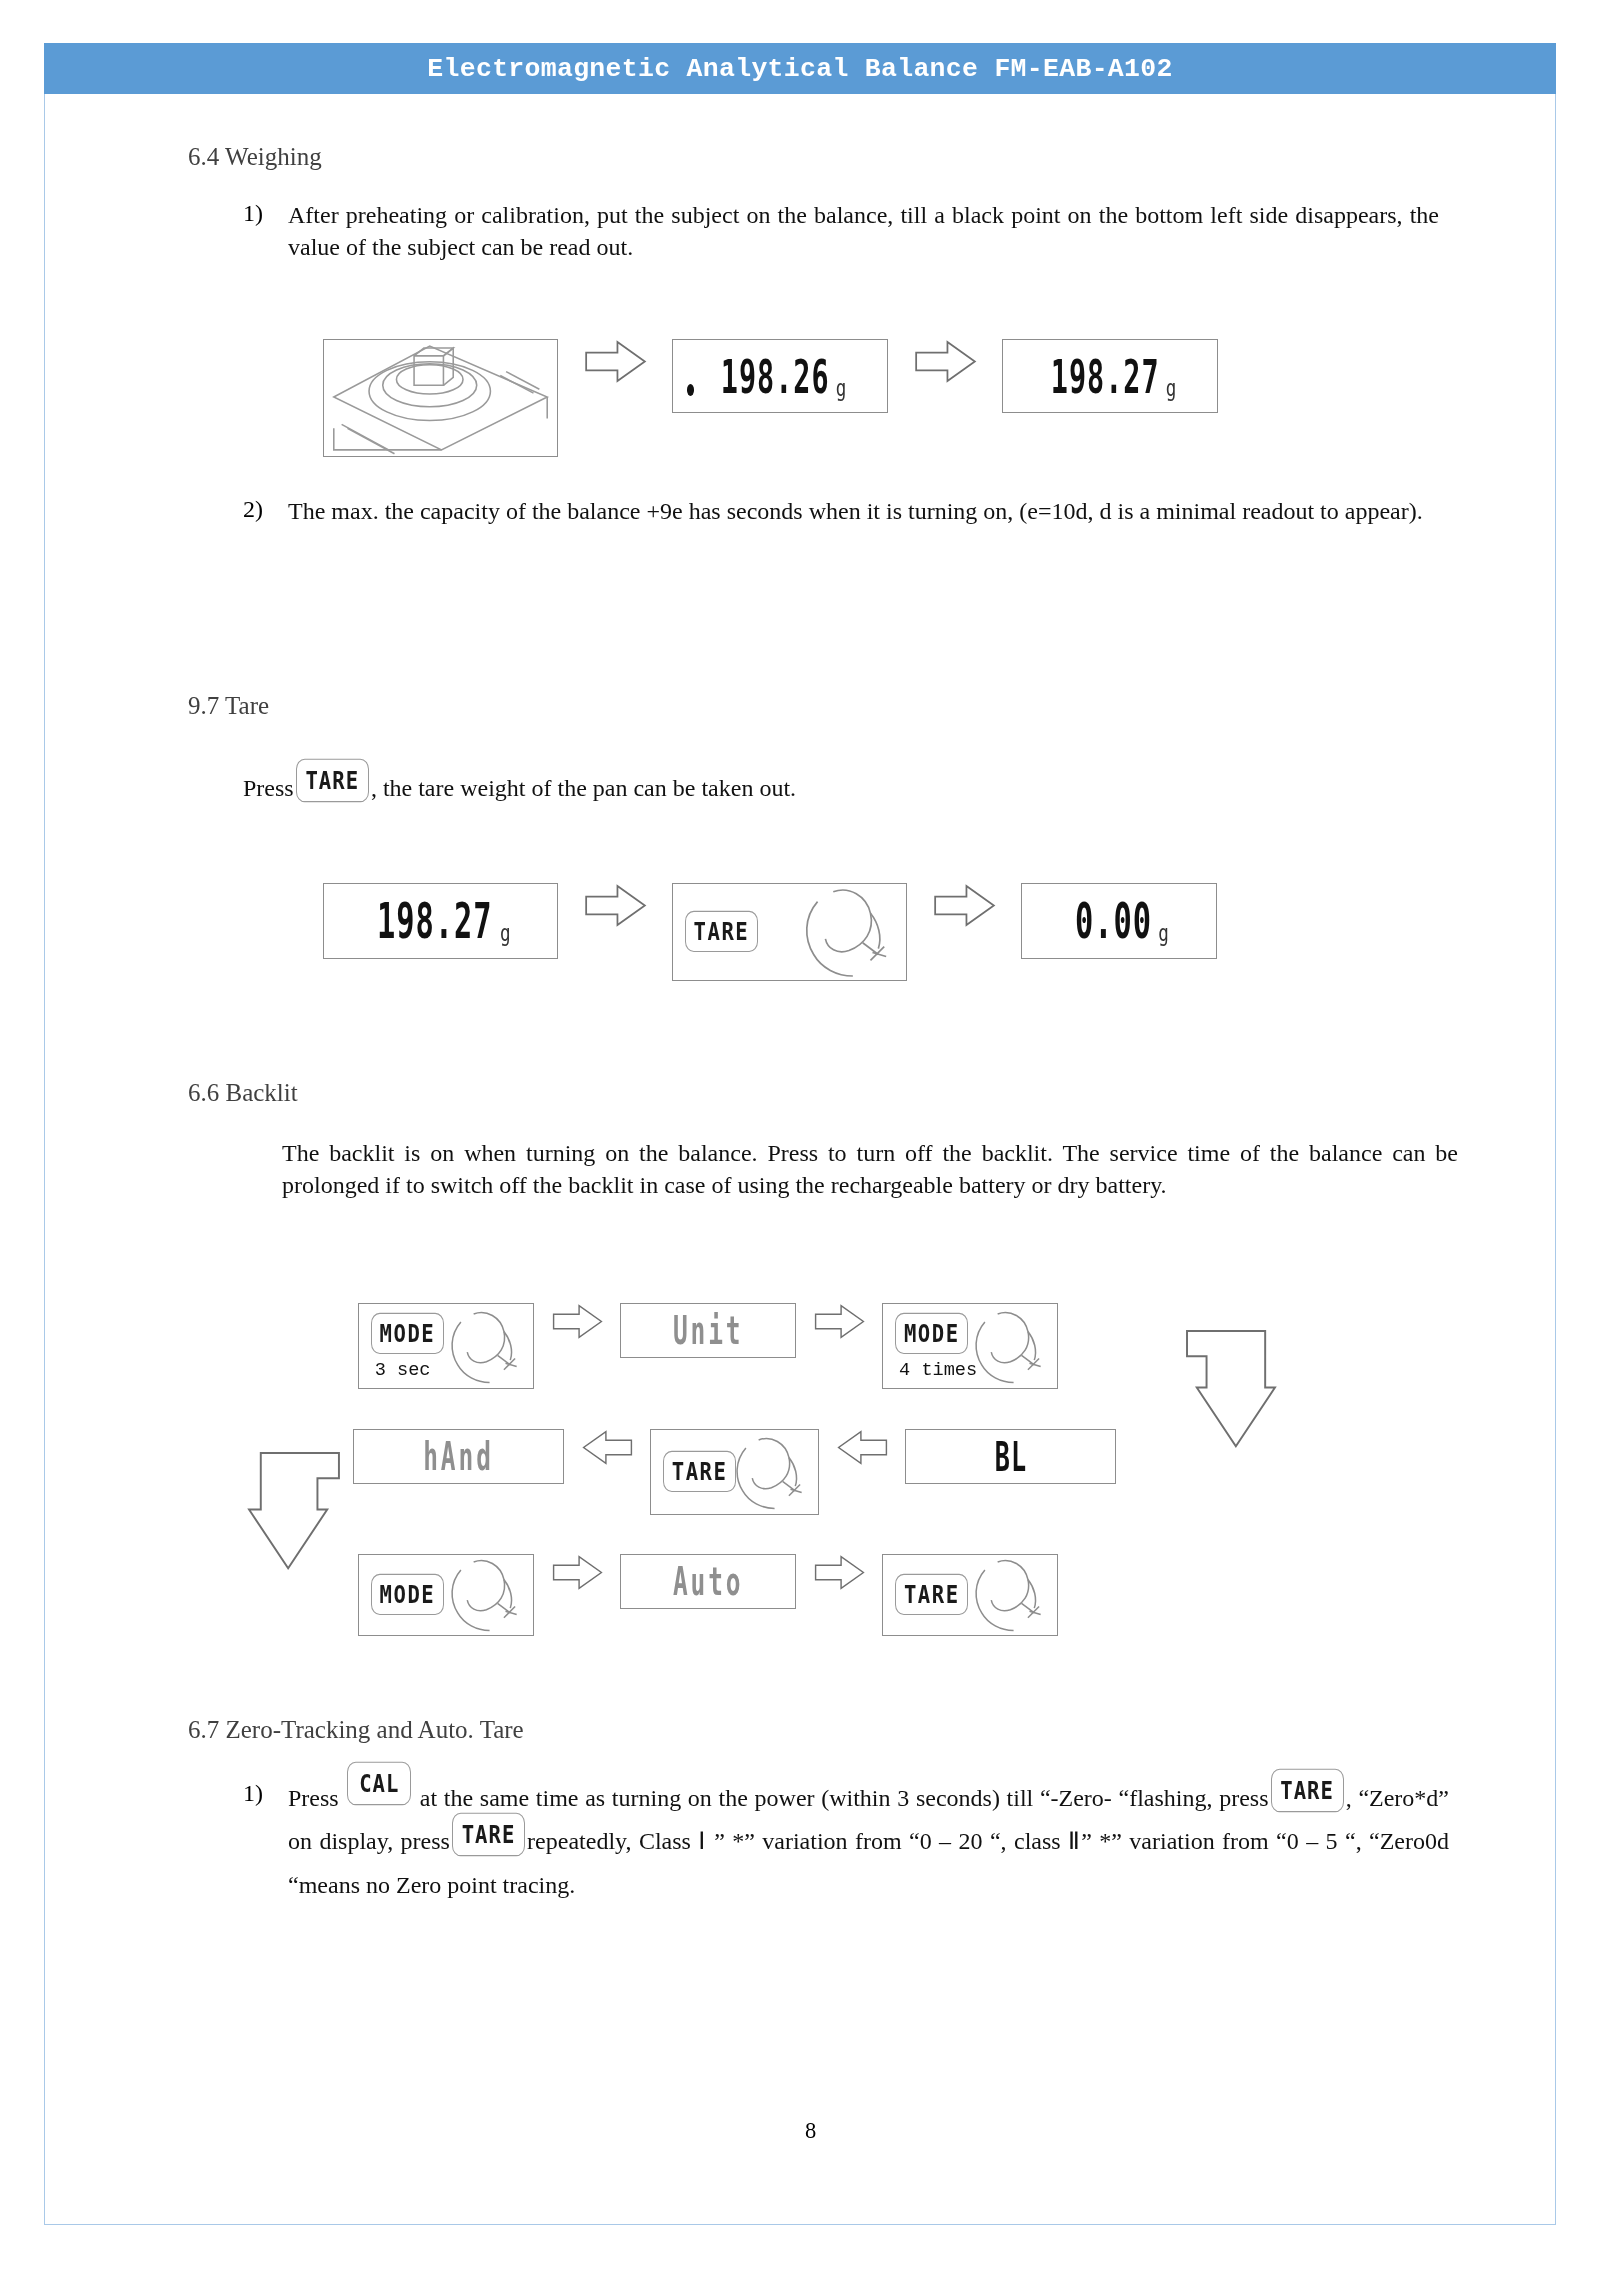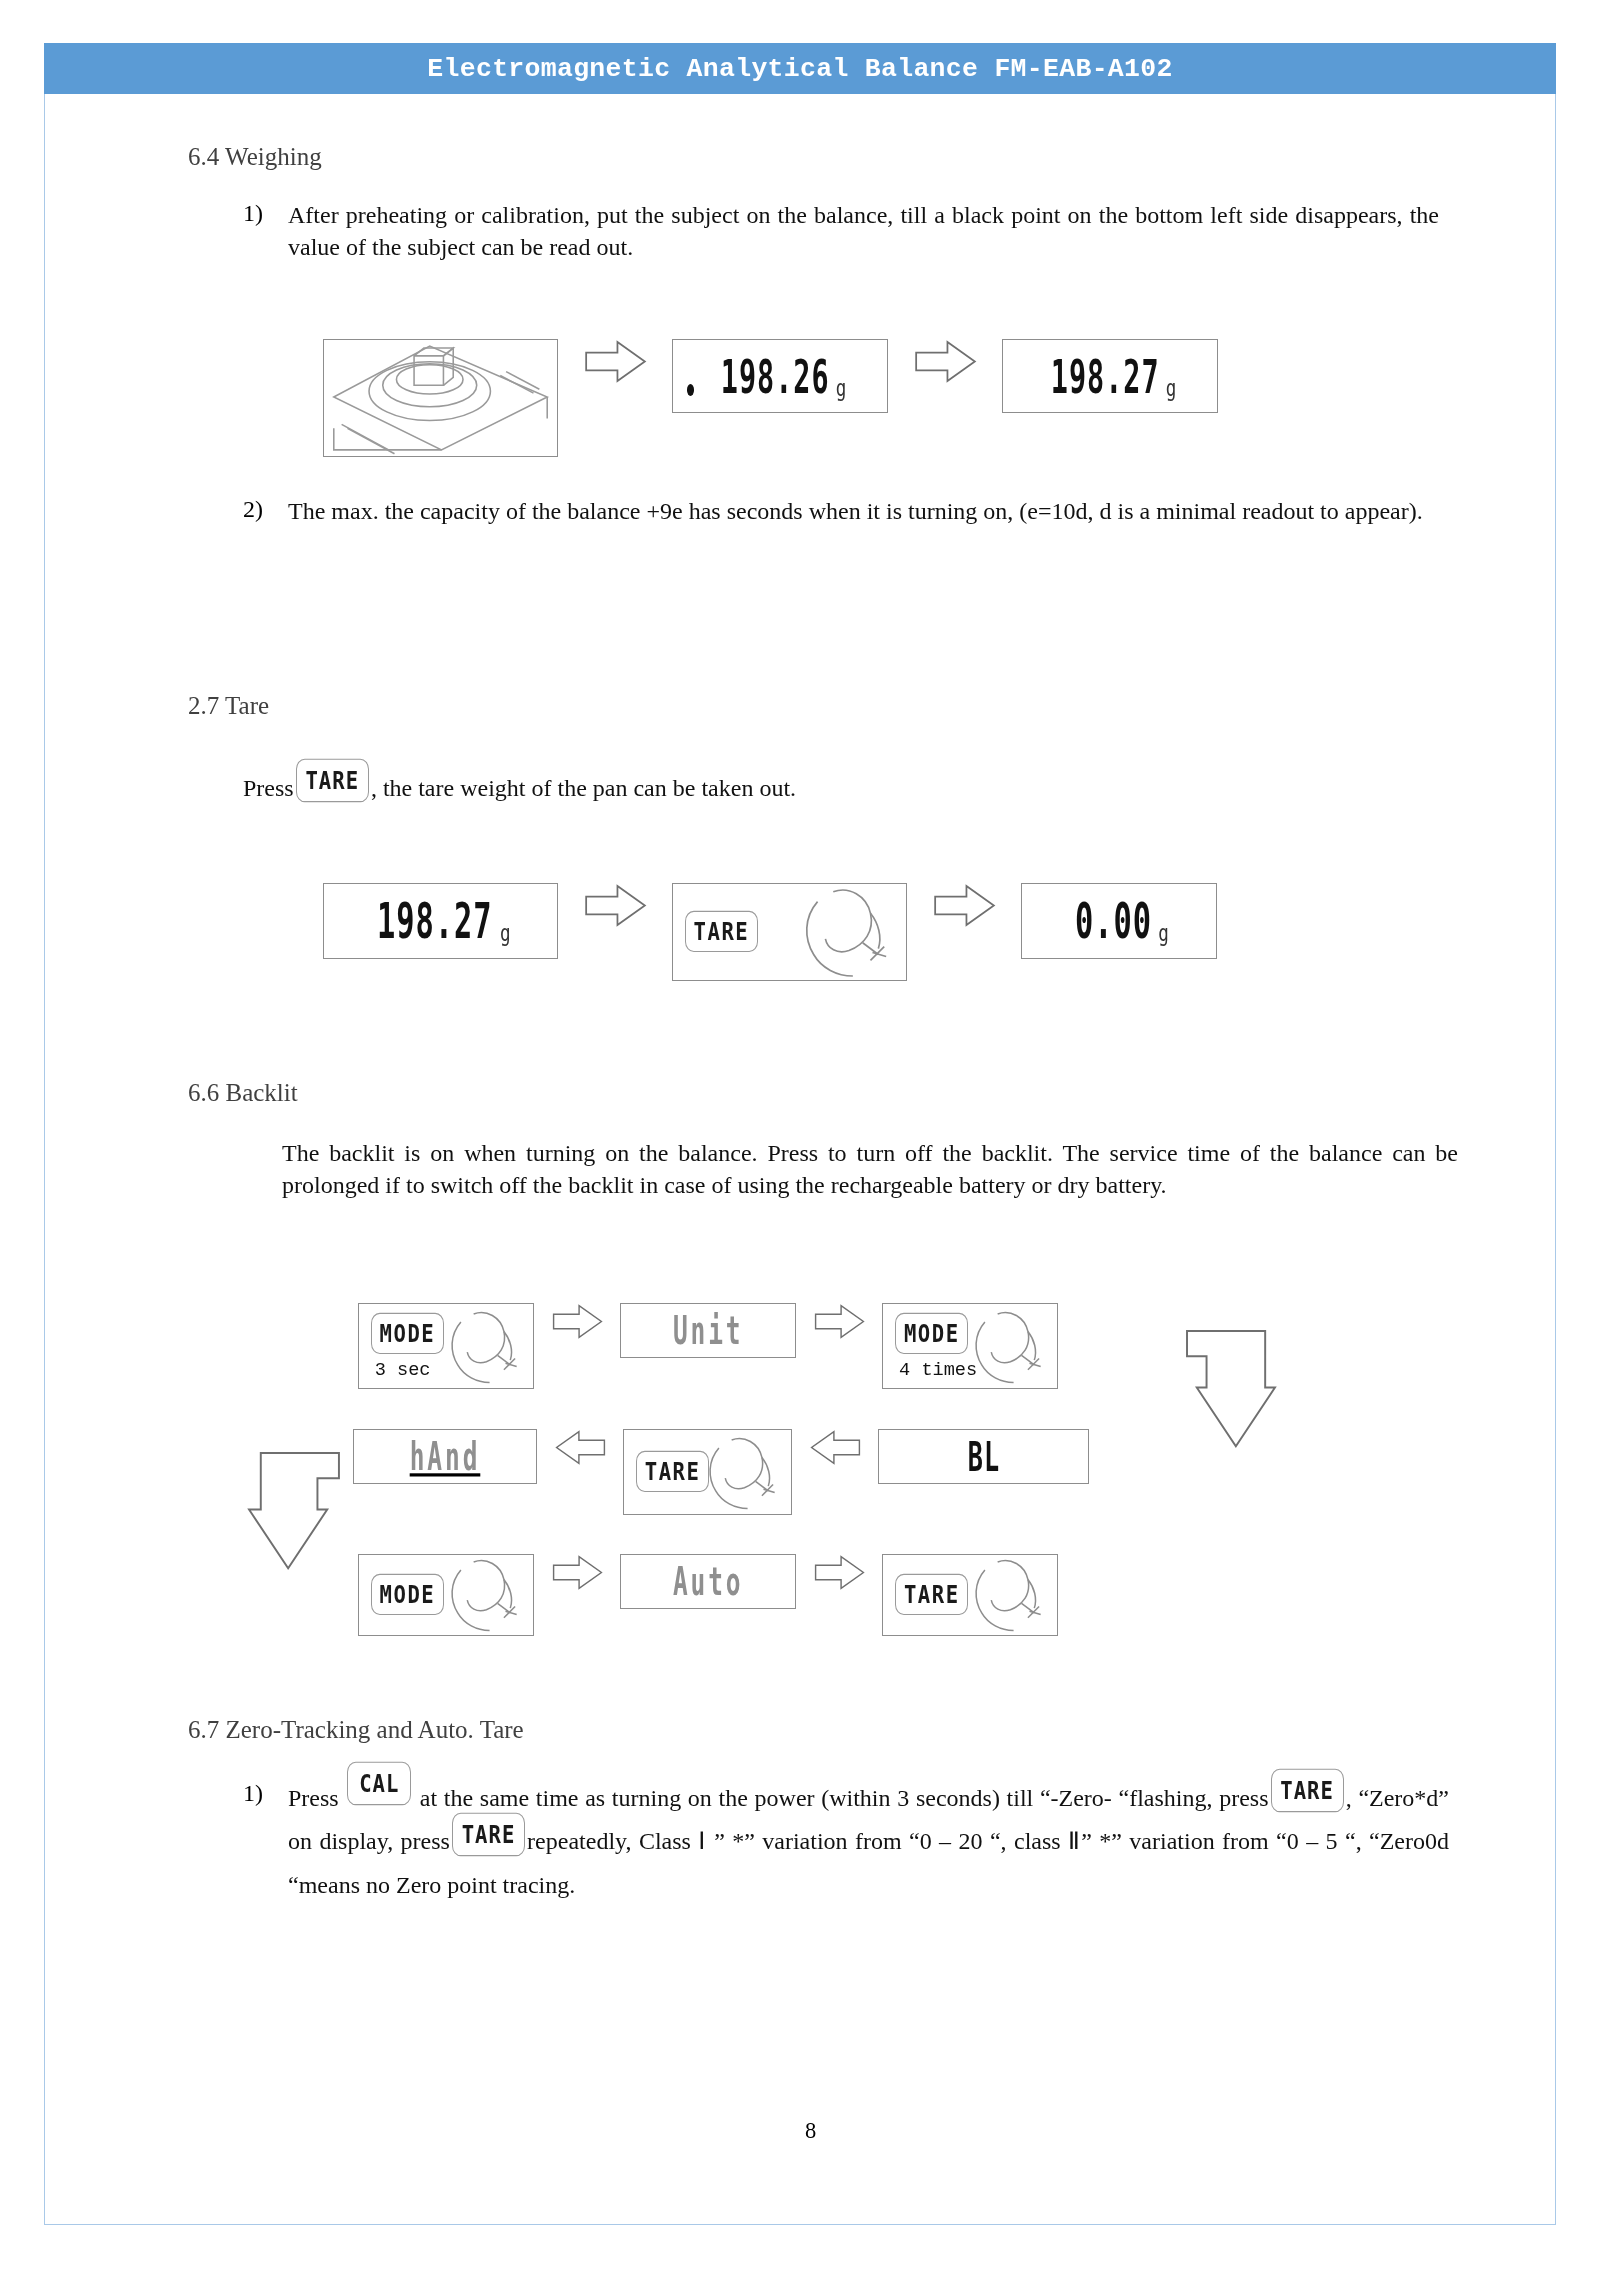--- a/index.html
+++ b/index.html
@@ -285,21 +285,21 @@
       <span class="lcd-val" style="font-size:30px;">198.27</span>
       <span class="lcd-unit" style="font-size:17.6px;">g</span>
     </div>
   </div>
 
   <div class="li-block p-2">
     <div class="li-num">2)</div>
     <div class="li-body body-text just">The max. the capacity of the balance +9e has seconds when it is turning on, (e=10d, d is a minimal readout to appear).</div>
   </div>
 
-  <div class="sec-head sec-65">2.7 Tare</div>
+  <div class="sec-head sec-65">9.7 Tare</div>
 
   <div class="p-tare body-text">
     <span>Press</span><span class="keybtn inline">TARE</span><span>, the tare weight of the pan can be taken out.</span>
   </div>
 
   <div class="fig-row" style="left:323px; top:789px;">
     <div class="lcd" style="width:235px;height:76px;">
       <span class="lcd-val" style="font-size:32px;">198.27</span>
       <span class="lcd-unit" style="font-size:17.6px;">g</span>
     </div>
@@ -394,21 +394,21 @@
     </div>
   </div>
 
   <div class="elbow" style="left:1183px; top:1233px;">
     <svg width="94" height="127" viewBox="0 0 96 130">
       <path d="M4 4 L84 4 L84 62 L94 62 L54 122 L14 62 L24 62 L24 30 L4 30 Z" fill="#ffffff" stroke="#6f6f6f" stroke-width="2"></path>
     </svg>
   </div>
 
   <div class="fig-row" style="left:353px; top:1335px;">
-    <div class="lcd" style="width:184px;height:55px;text-decoration:underline;">
+    <div class="lcd" style="width:211px;height:55px;">
       <span class="lcd-seg" style="font-size:24.5px;">hAnd</span>
     </div>
 
     <div class="arrow-l" style="margin:0 17.6px;">
       <svg width="51" height="37" viewBox="0 0 64 46">
         <path d="M62 14 L30 14 L30 3 L2 23 L30 43 L30 32 L62 32 Z" fill="#ffffff" stroke="#6f6f6f" stroke-width="1.8"></path>
       </svg>
     </div>
 
     <div class="keypanel" style="width:169px;height:86px;">

